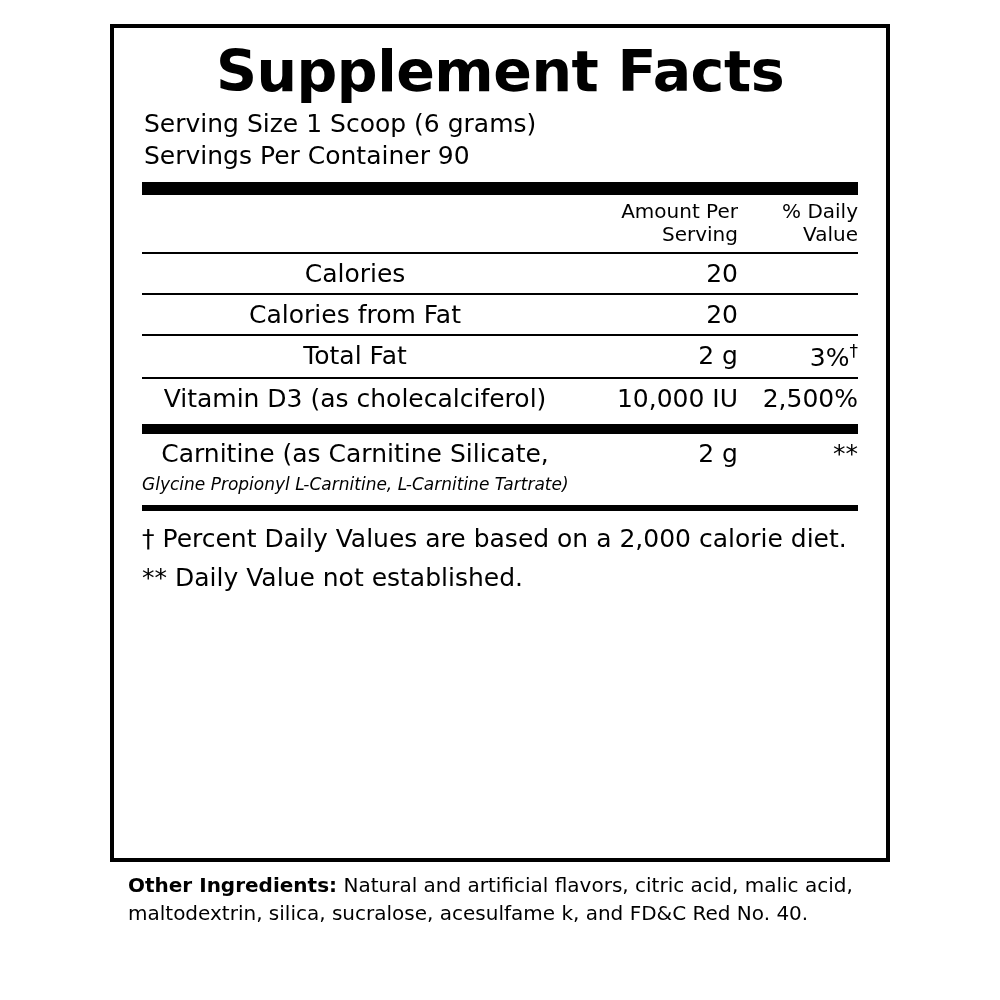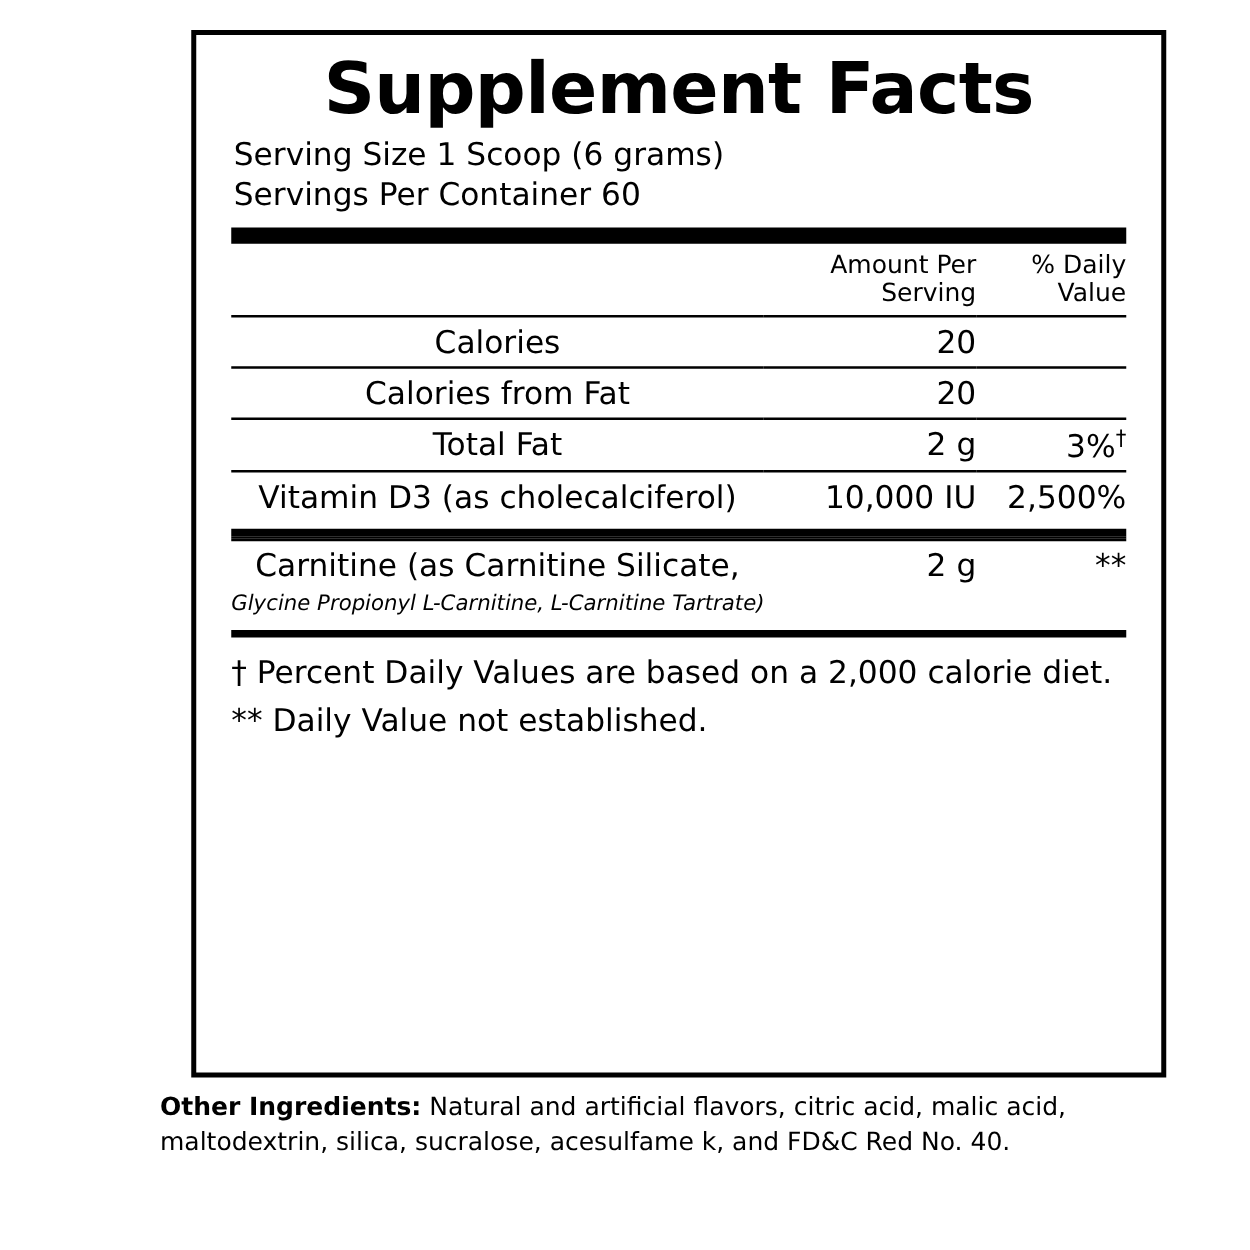--- a/index.html
+++ b/index.html
@@ -24,21 +24,20 @@
   
   .panel {
     position: absolute;
     left: 110px;
     top: 24px;
     width: 780px;
     height: 838px;
     border: 4px solid #000;
     box-sizing: border-box;
     background: #fff;
-    margin-left: 43px;
   }
   .panel-inner {
     padding: 6px 28px 10px 28px;
   }
 
   .title {
     font-size: 57px;
     font-weight: bold;
     letter-spacing: -0.5px;
     line-height: 1.05;
@@ -133,21 +132,21 @@
 <body>
 
 <div class="page">
 
   <div class="panel">
     <div class="panel-inner">
 
       <div class="title">Supplement Facts</div>
 
       <div class="serving-line">Serving Size 1 Scoop (6 grams)</div>
-      <div class="serving-line">Servings Per Container 60</div>
+      <div class="serving-line">Servings Per Container 90</div>
 
       <div class="rule-thick"></div>
 
       <table class="facts">
         <tbody>
             <tr class="hdr row-border">
           <td class="col-name"></td>
           <td class="col-amt">
             <span>Amount Per</span><br>
             <span>Serving</span>

